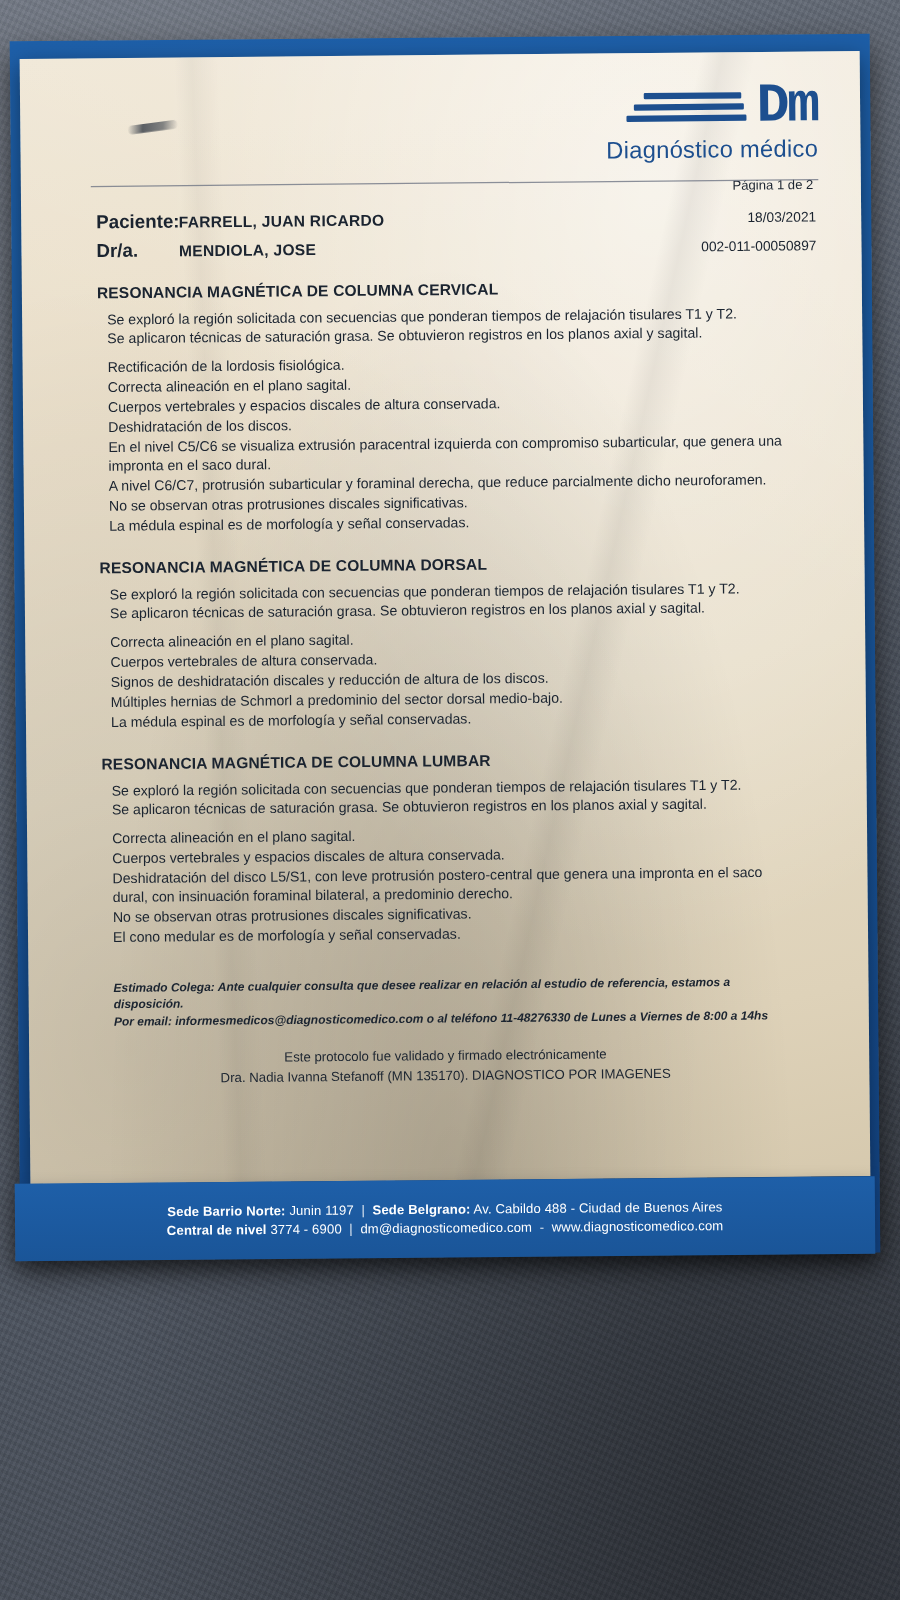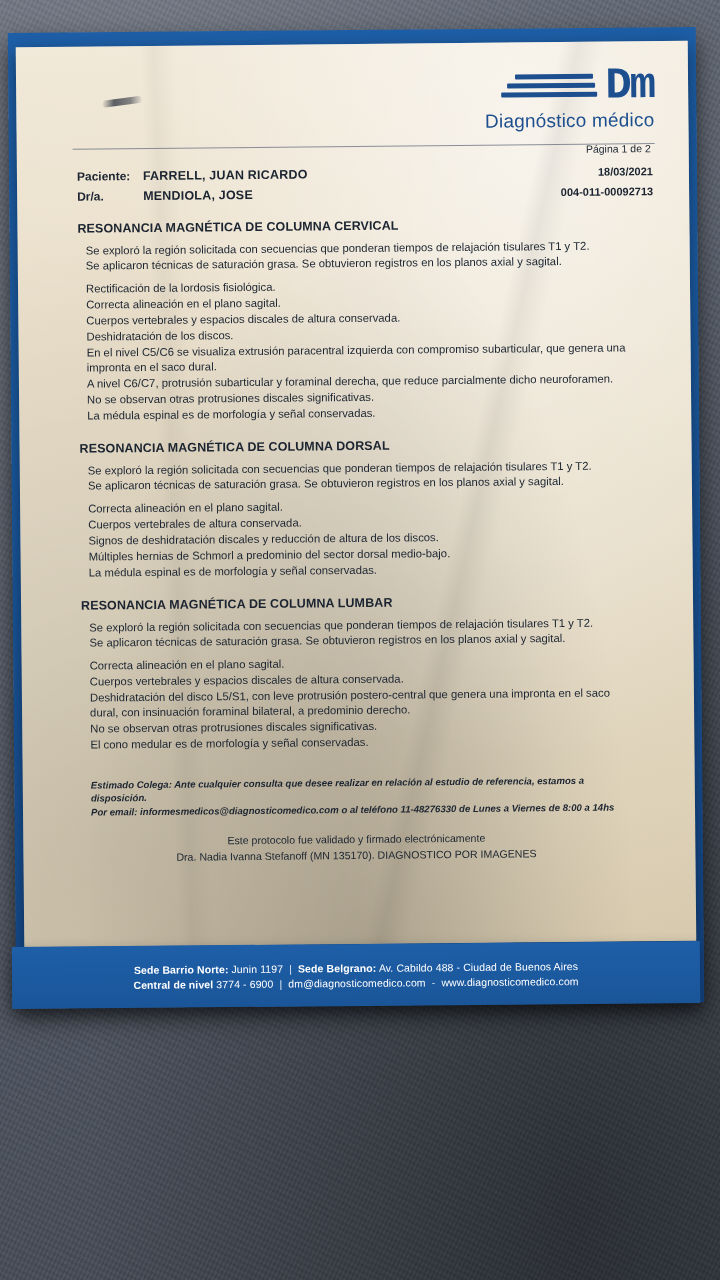--- a/index.html
+++ b/index.html
@@ -152,32 +152,32 @@
   }
   .meta-row {
     display: flex;
     align-items: baseline;
     margin-left: 26px;
     margin-bottom: 6px;
   }
   .meta-label {
     font-weight: 700;
     width: 66px;
-    font-size: 12px;
+    font-size: 15px;
   }
   .meta-value {
     font-weight: 700;
     font-size: 12.5px;
     letter-spacing: 0.2px;
   }
   .meta-right {
     margin-left: auto;
     text-align: center;
     font-size: 11px;
-    font-weight: 700;
+    font-weight: 400;
     padding-right: 6px;
   }
 
   .page-indicator {
     text-align: right;
     font-size: 10.5px;
     padding-right: 8px;
     margin-top: -2px;
     margin-bottom: 2px;
   }
@@ -279,21 +279,21 @@
 
     <div class="meta">
       <div class="meta-row">
         <span class="meta-label">Paciente:</span>
         <span class="meta-value">FARRELL, JUAN RICARDO</span>
         <span class="meta-right">18/03/2021</span>
       </div>
       <div class="meta-row">
         <span class="meta-label">Dr/a.</span>
         <span class="meta-value">MENDIOLA, JOSE</span>
-        <span class="meta-right">004-011-00092713</span>
+        <span class="meta-right">002-011-00050897</span>
       </div>
     </div>
 
     <div class="section">
       <div class="section-title">RESONANCIA MAGNÉTICA DE COLUMNA CERVICAL</div>
       <div class="para">Se exploró la región solicitada con secuencias que ponderan tiempos de relajación tisulares T1 y T2. Se aplicaron técnicas de saturación grasa. Se obtuvieron registros en los planos axial y sagital.</div>
       <div class="lines">
         <div>Rectificación de la lordosis fisiológica.</div>
         <div>Correcta alineación en el plano sagital.</div>
         <div>Cuerpos vertebrales y espacios discales de altura conservada.</div>

